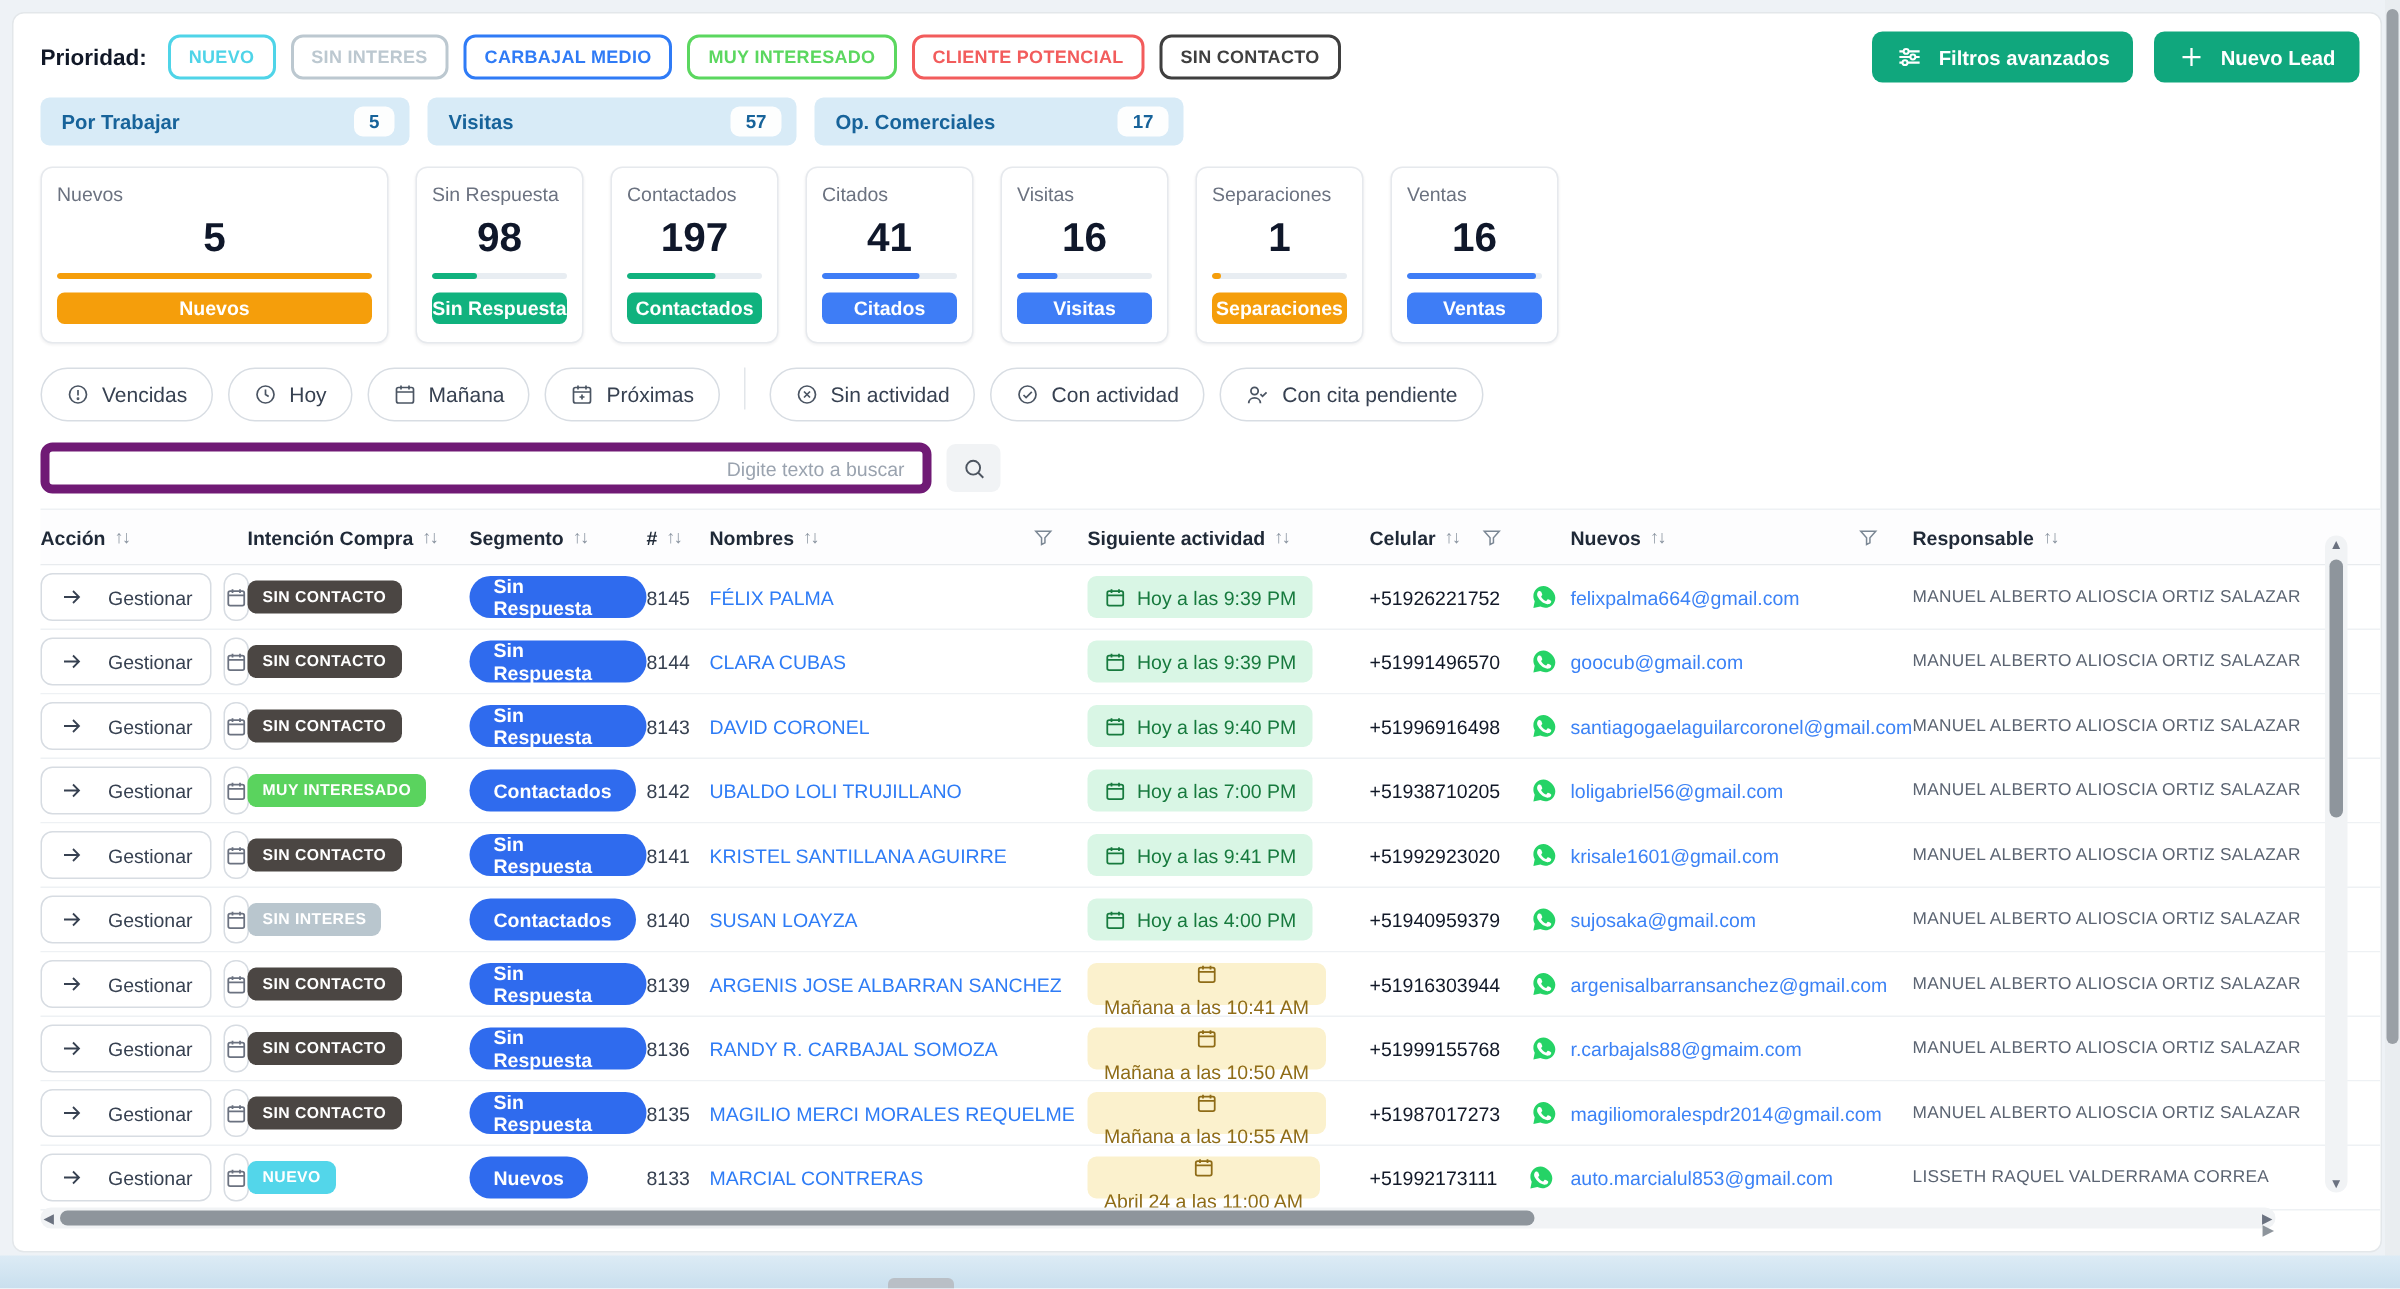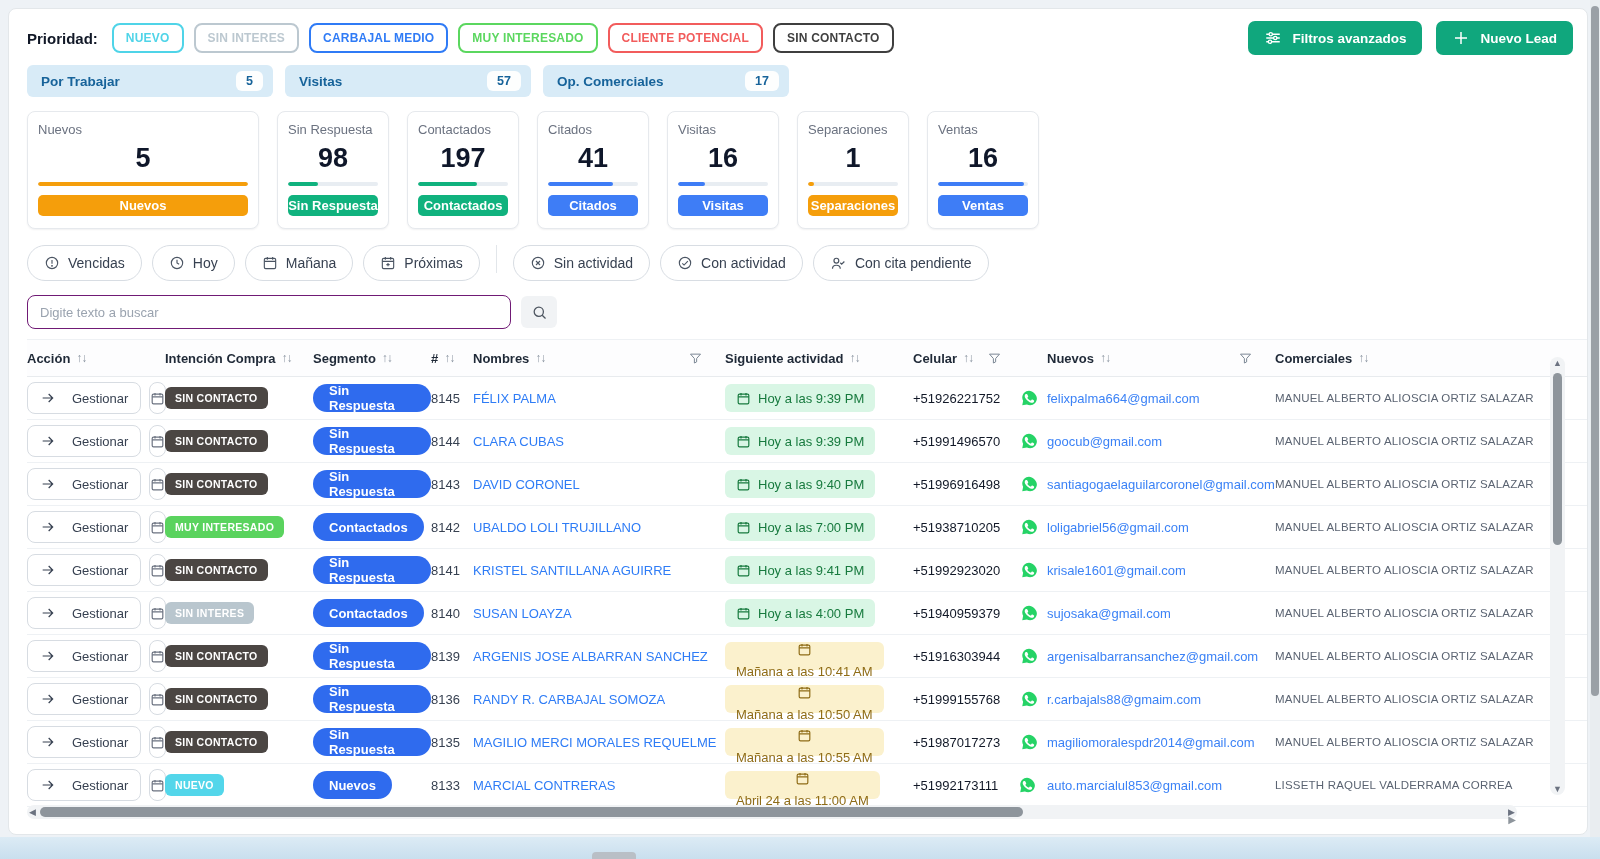--- a/index.html
+++ b/index.html
@@ -45,22 +45,22 @@
 
   
   .chips { display:flex; align-items:flex-start; gap:10px; margin-top:16px; }
   .chip { display:inline-flex; align-items:center; gap:8px; height:36px; padding:0 16px; border-radius:999px;
           border:1px solid #d8dde3; background:#fff; color:#374151; font-size:14px; cursor:pointer; }
   .chip .cic { display:inline-flex; color:#4b5563; }
   .chip-divider { width:1px; height:28px; background:#e2e6ea; margin:0 6px; }
 
   
   .search-row { display:flex; align-items:center; gap:10px; margin-top:14px; }
-  .search-row input { width:484px; height:34px; border:1px solid #701a75; border-radius:8px; padding:0 12px;
-                      font-size:13px; color:#374151; font-family:"Liberation Sans",sans-serif; outline:none; }
+  .search-row input { width:594px; height:34px; border:6px solid #701a75; border-radius:8px; padding:0 12px;
+                      font-size:13px; color:#374151; font-family:"Liberation Sans",sans-serif; outline:none;text-align:right; }
   .search-row input::placeholder { color:#9aa3af; }
   .search-btn { width:36px; height:32px; border:none; background:#f1f3f5; border-radius:6px; display:flex;
                 align-items:center; justify-content:center; cursor:pointer; }
 
   
   .tgrid { display:grid; grid-template-columns:138px 148px 118px 42px 252px 188px 134px 228px 262px; align-items:center; }
   .thead { margin-top:10px; height:38px; border-top:1px solid #eef1f4; border-bottom:1px solid #e8ebee; background:#fdfdfe; }
   .th { display:flex; align-items:center; gap:6px; font-size:13px; font-weight:bold; color:#1f2937; padding-right:6px; cursor:pointer; }
   .sort { color:#8b95a1; font-size:12px; letter-spacing:-1px; font-weight:normal; }
   .funnel { display:inline-flex; cursor:pointer; }
@@ -340,21 +340,21 @@
     <div class="th">
         <span>Nuevos</span>
         <span class="sort">↑↓</span>
       <span class="funnel push">
           <svg width="15" height="15" viewBox="0 0 24 24" fill="none" stroke="#7b8794" stroke-width="1.6">
             <path d="M4 5h16l-6.2 7v5.4l-3.6 1.8v-7.2z"></path>
           </svg>
         </span>
     </div>
     <div class="th">
-        <span>Comerciales</span>
+        <span>Responsable</span>
         <span class="sort">↑↓</span>
       </div>
   </div>
 
   <div id="rows">
       <div class="tgrid trow">
         <div class="cell">
           <button class="btn-gestionar">
             <span style="display:inline-flex">
               <svg width="16" height="16" viewBox="0 0 24 24" fill="none" stroke="currentColor" stroke-width="1.8">

